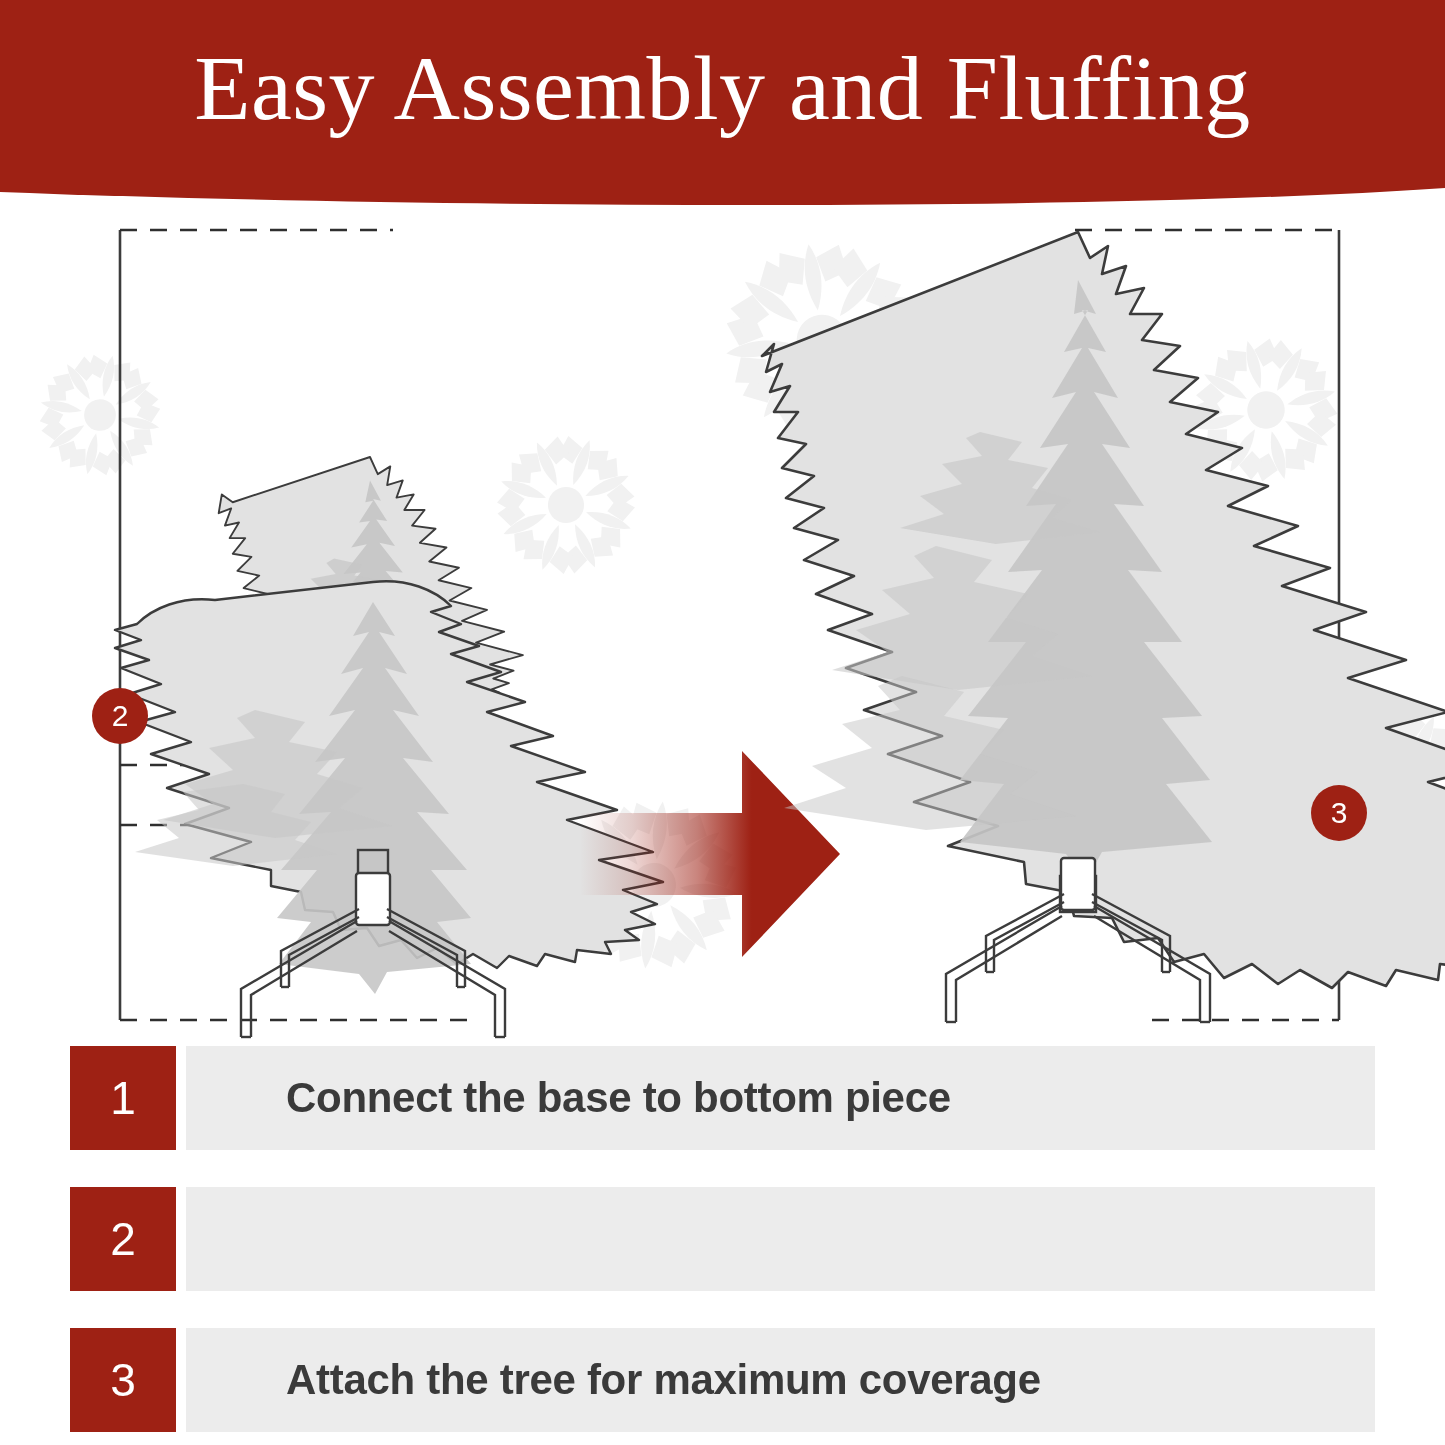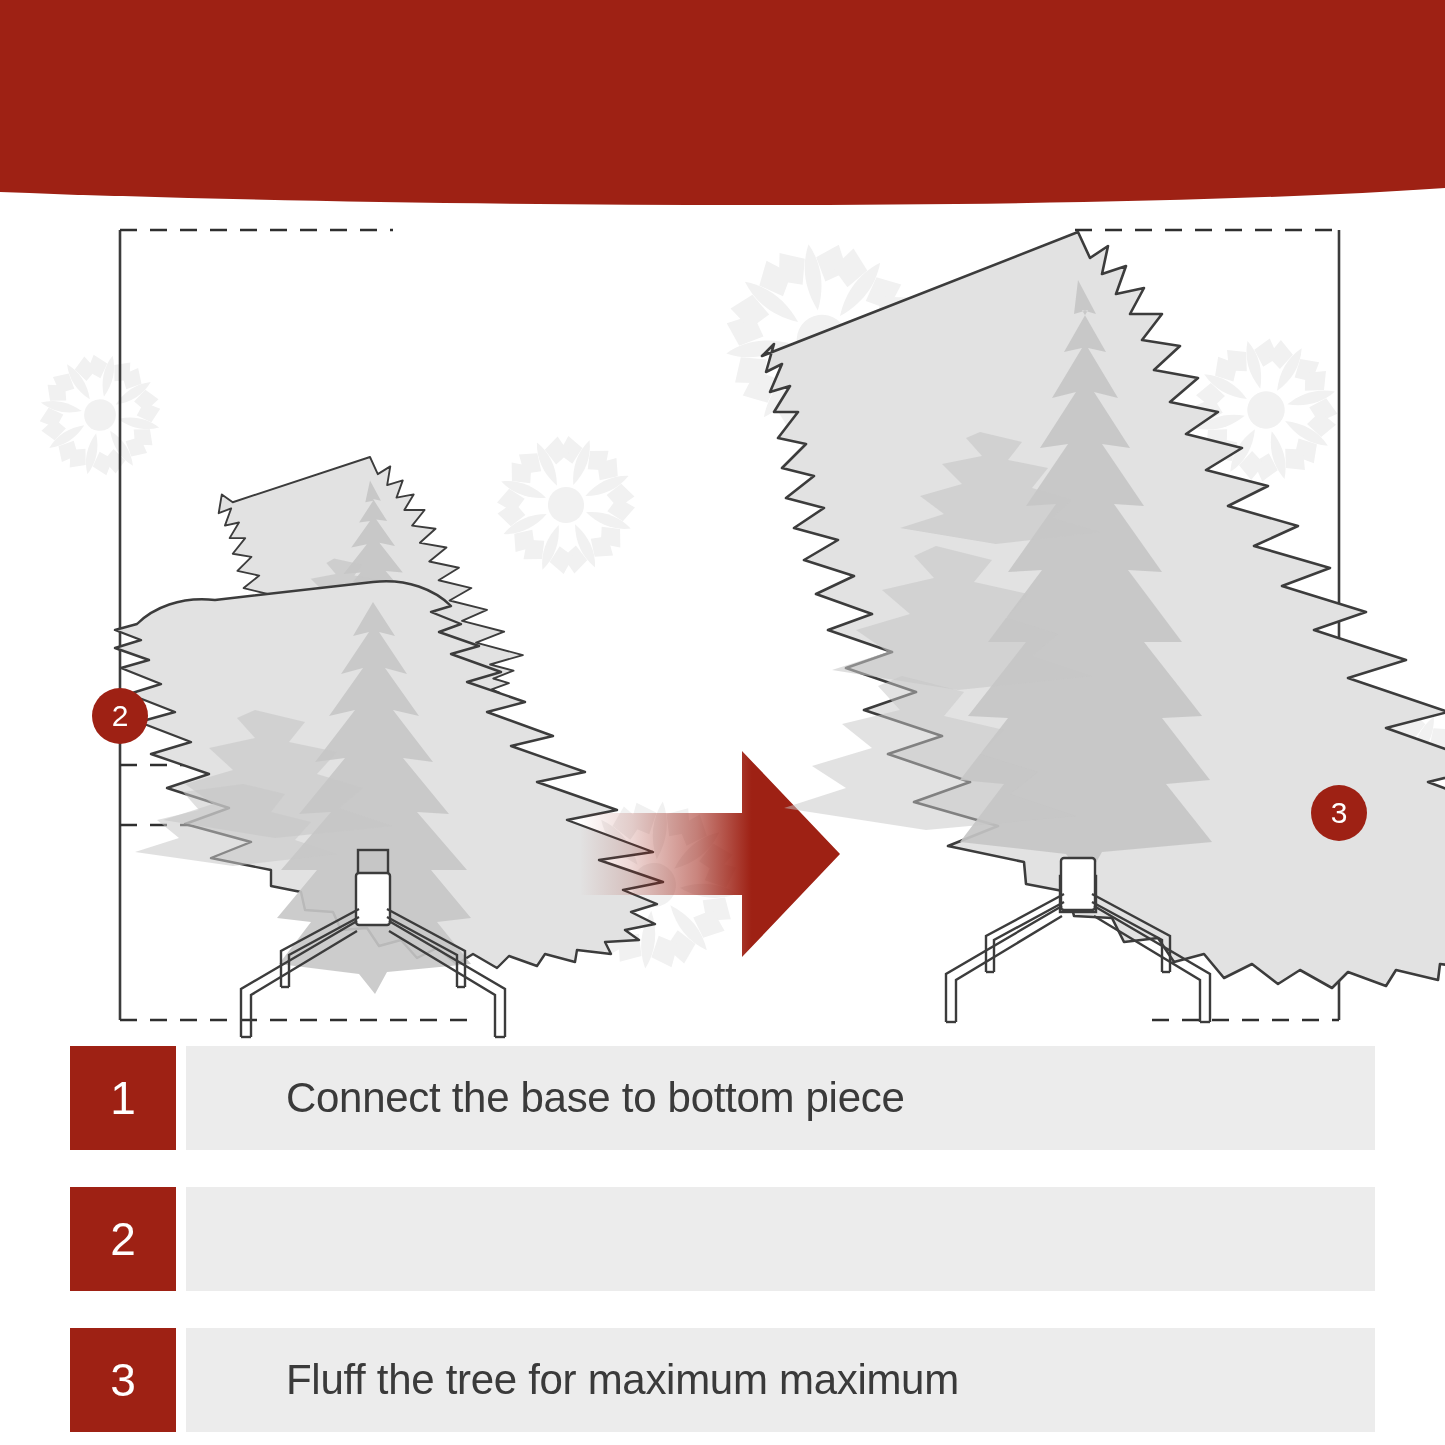--- a/index.html
+++ b/index.html
@@ -96,33 +96,34 @@
     height: 104px;
     background: #ececec;
   }
   .step-text {
     position: absolute;
     left: 286px; top: 0;
     height: 104px;
     line-height: 104px;
     font-family: "Liberation Sans", sans-serif;
     font-size: 42px;
-    font-weight: 400;
+    font-weight: 700;
     color: #3a3a3a;
     letter-spacing: -0.3px;
     white-space: nowrap;
   }
 </style>
 </head>
 <body>
 
 <div id="header-banner">
   <svg id="header-svg" width="1445" height="210" viewBox="0 0 1445 210">
     <path d="M0,0 L1445,0 L1445,188 C1100,212 420,208 0,192 Z" fill="#9e2114"></path>
   </svg>
+  <div id="header-title">Easy Assembly and Fluffing</div>
 </div>
 
 <div id="diagram-stage">
   <svg id="diagram-svg" width="1445" height="845" viewBox="0 0 1445 845">
 
     <defs>
 
       <linearGradient id="arrowGrad" x1="0" y1="0" x2="1" y2="0">
         <stop offset="0%" stop-color="#9e2114" stop-opacity="0"></stop>
         <stop offset="20%" stop-color="#9e2114" stop-opacity="0.18"></stop>
@@ -391,16 +392,16 @@
   </div>
 
   <div class="step-row">
     <div class="step-number-box">2</div>
     <div class="step-text-bar"></div>
   </div>
 
   <div class="step-row">
     <div class="step-number-box">3</div>
     <div class="step-text-bar"></div>
-    <div class="step-text">Fluff the tree for maximum maximum</div>
+    <div class="step-text">Attach the tree for maximum coverage</div>
   </div>
 
 </div>
 
 </body></html>

